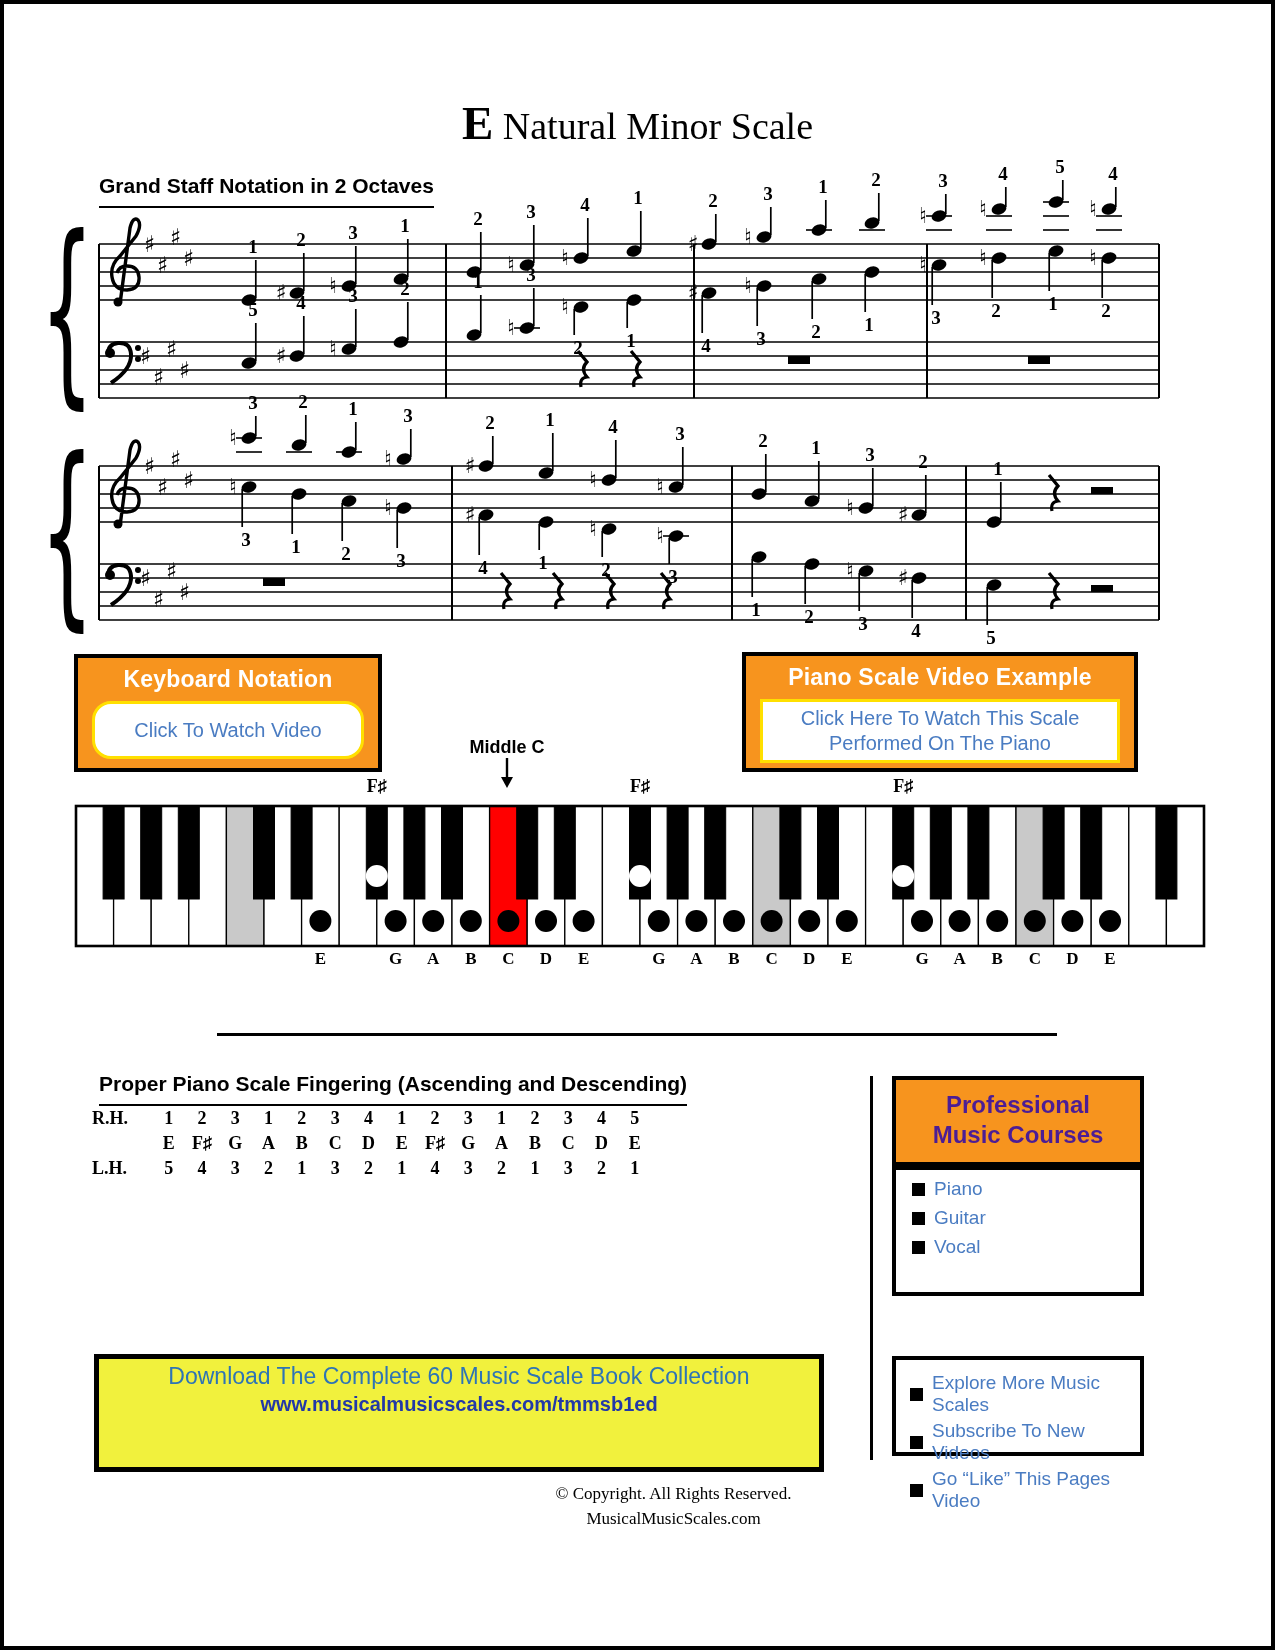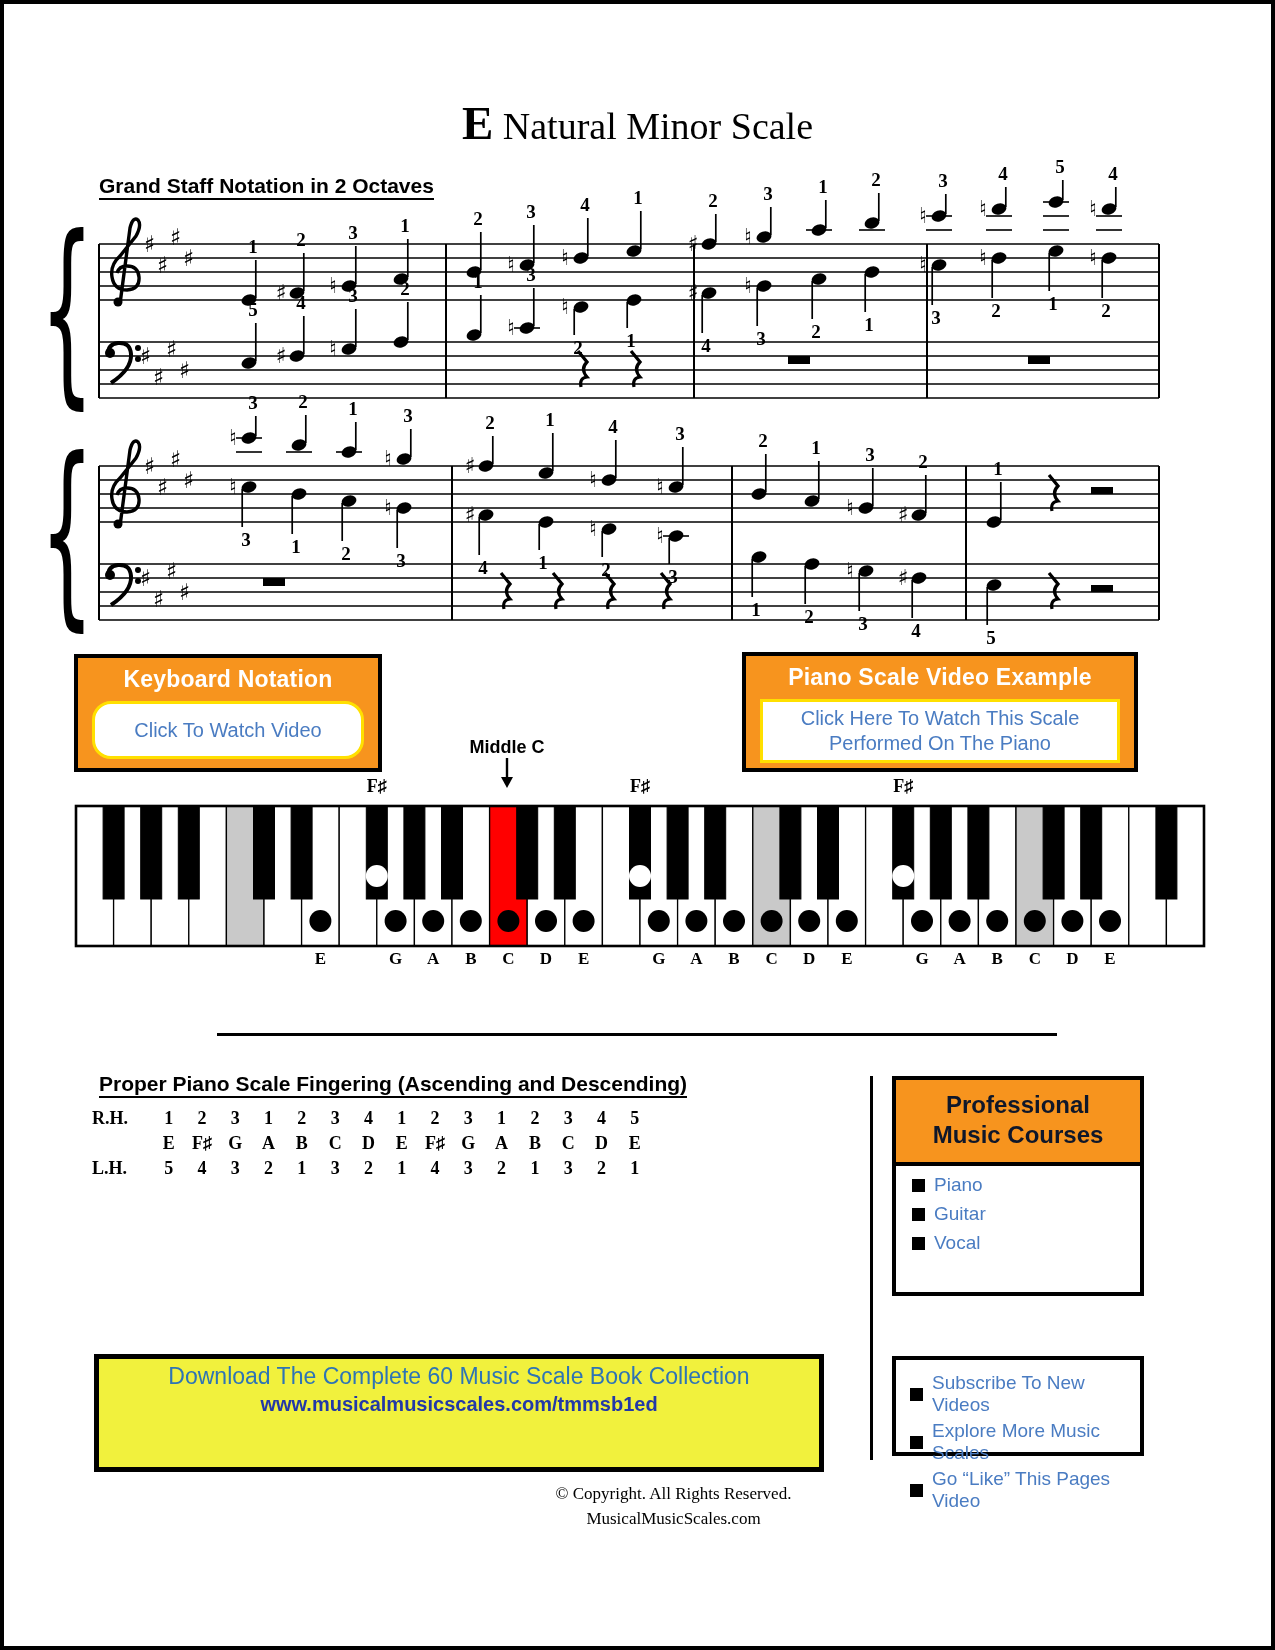--- a/index.html
+++ b/index.html
@@ -2,34 +2,34 @@
 <html><head>
 <meta charset="utf-8">
 <style>
   html,body{margin:0;padding:0;background:#888;}
   .page{position:relative;width:1267px;height:1642px;background:#fff;border:4px solid #000;
         font-family:"Liberation Sans",sans-serif;overflow:hidden;}
   .abs{position:absolute;}
   .title{left:0;top:92px;width:100%;text-align:center;font-family:"Liberation Serif",serif;color:#000;}
   .title .big{font-size:47px;font-weight:bold;}
   .title .rest{font-size:38px;}
-  .sec-head{font-size:21px;font-weight:bold;color:#000;border-bottom:2.5px solid #000;padding-bottom:1px;}
+  .sec-head{font-size:21px;font-weight:bold;color:#000;border-bottom:2.5px solid #000;padding-bottom:9px;}
   .orange-box{background:#F7941E;border:4px solid #000;box-sizing:border-box;text-align:center;}
   .orange-title{color:#fff;font-weight:bold;font-size:23px;padding-top:8px;letter-spacing:.2px;}
   .inner-link{background:#fff;border:3px solid #FFE000;margin:8px 14px 12px 14px;color:#4A7CC2;
               font-size:20px;display:flex;align-items:center;justify-content:center;flex-direction:column;line-height:1.25;}
   .mid-c{font-weight:bold;font-size:18px;color:#000;text-align:center;}
   .fsharp{font-family:"Liberation Serif",serif;font-weight:bold;font-size:18px;color:#000;transform:translateX(-50%);}
   .underline-bar{background:#000;height:3px;}
   .frow{display:flex;height:25px;align-items:center;}
   .frow .lab{width:60px;font-family:"Liberation Serif",serif;font-weight:bold;font-size:18px;}
   .frow .cell{width:33.3px;text-align:center;font-family:"Liberation Serif",serif;font-weight:bold;font-size:18px;}
   .vdiv{width:3px;background:#000;}
   .courses-box{border:4px solid #000;box-sizing:border-box;background:#fff;}
-  .courses-head{background:#F7941E;border-bottom:4px solid #000000;color:#0f172a;font-weight:bold;font-size:24px;
+  .courses-head{background:#F7941E;border-bottom:8px solid #000000;color:#4c1d95;font-weight:bold;font-size:24px;
                 text-align:center;line-height:1.25;padding:10px 0 12px 0;}
   .bullet-item{display:flex;align-items:center;margin:7px 0 7px 16px;}
   .bullet-item .sq{width:13px;height:13px;background:#000;margin-right:9px;flex:0 0 auto;}
   .bullet-item .txt{color:#4A7CC2;font-size:19px;}
   .promo{background:#F1F13D;border:5px solid #000;box-sizing:border-box;text-align:center;}
   .promo .l1{color:#000;font-weight:bold;font-size:24px;margin-top:10px;}
   .promo .l2{color:#2E74B5;font-size:23px;margin-top:4px;}
   .promo .l3{color:#2238A8;font-weight:bold;font-size:20px;margin-top:3px;}
   .links-box{border:4px solid #000;box-sizing:border-box;background:#fff;padding-top:8px;}
   .links-box .bullet-item{margin:4px 0 4px 14px;}
@@ -573,25 +573,25 @@
 
   <div class="abs promo" style="left:90px;top:1350px;width:730px;height:118px;">
     <div class="l2">Download The Complete 60 Music Scale Book Collection</div>
     <div class="l3">www.musicalmusicscales.com/tmmsb1ed</div>
   </div>
 
   <div class="abs links-box" style="left:888px;top:1352px;width:252px;height:100px;">
     <div id="links-list">
         <div class="bullet-item">
           <span class="sq"></span>
-          <span class="txt">Subscribe To New Videos</span>
+          <span class="txt">Explore More Music Scales</span>
         </div>
         <div class="bullet-item">
           <span class="sq"></span>
-          <span class="txt">Explore More Music Scales</span>
+          <span class="txt">Subscribe To New Videos</span>
         </div>
         <div class="bullet-item">
           <span class="sq"></span>
           <span class="txt">Go “Like” This Pages Video</span>
         </div>
       </div>
   </div>
 
   <div class="abs footer" style="top:1478px;padding-left:36px;">
     <div>© Copyright. All Rights Reserved.</div>

